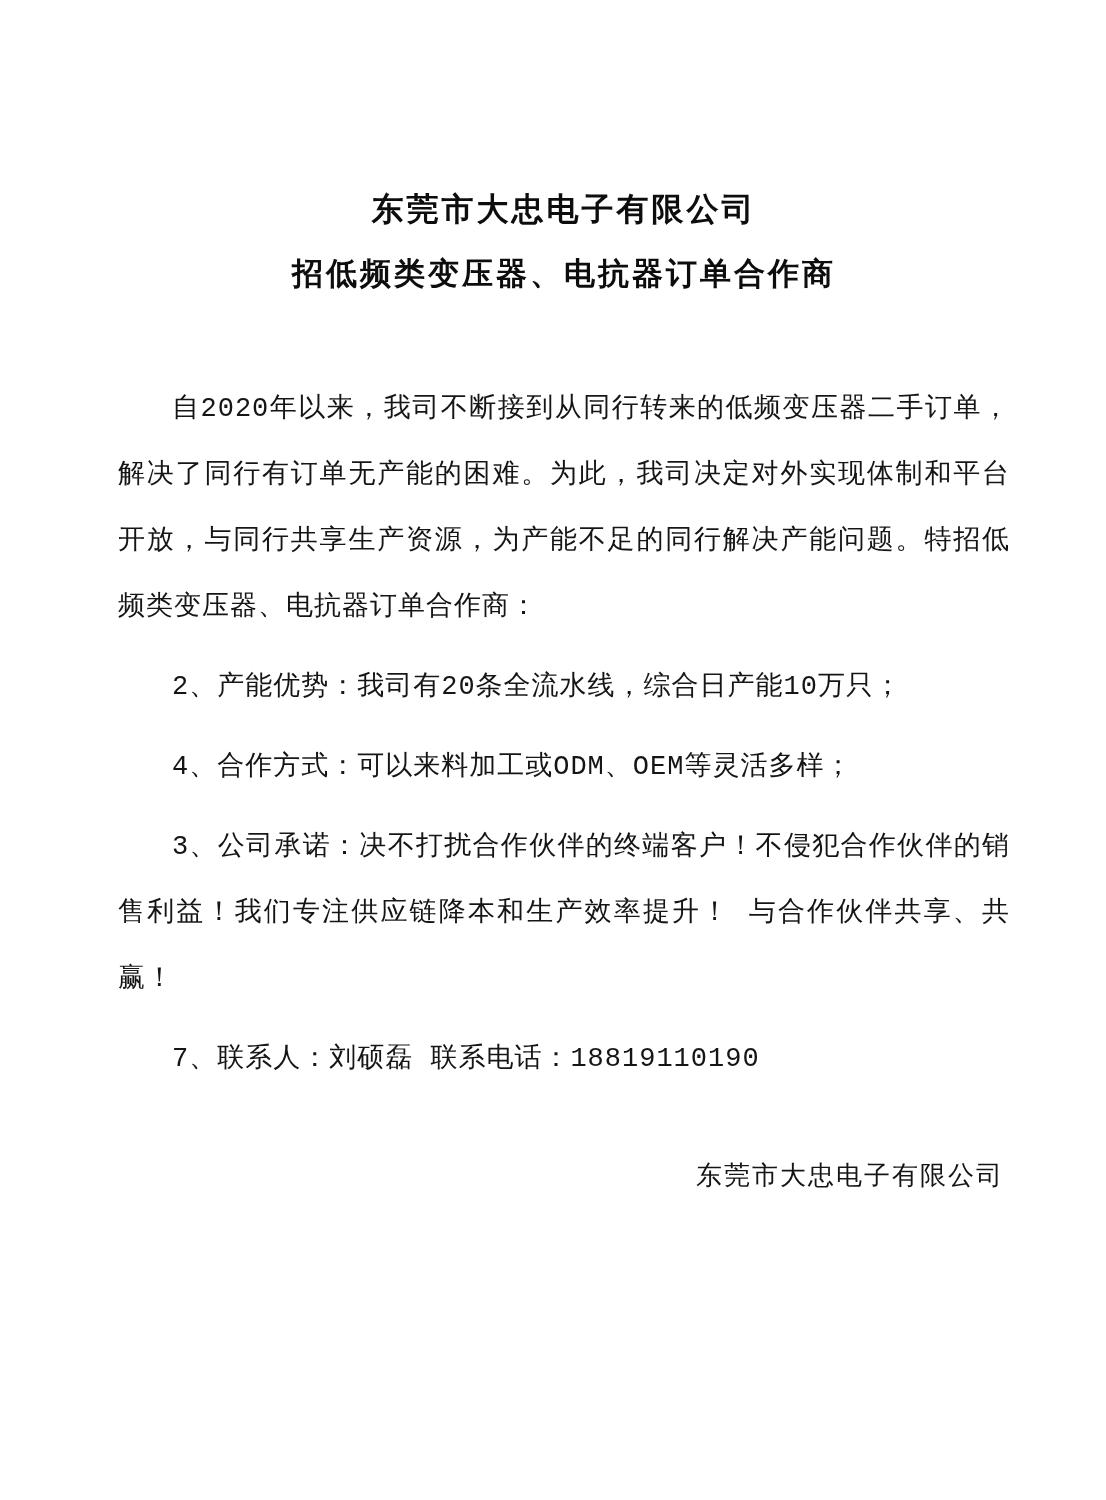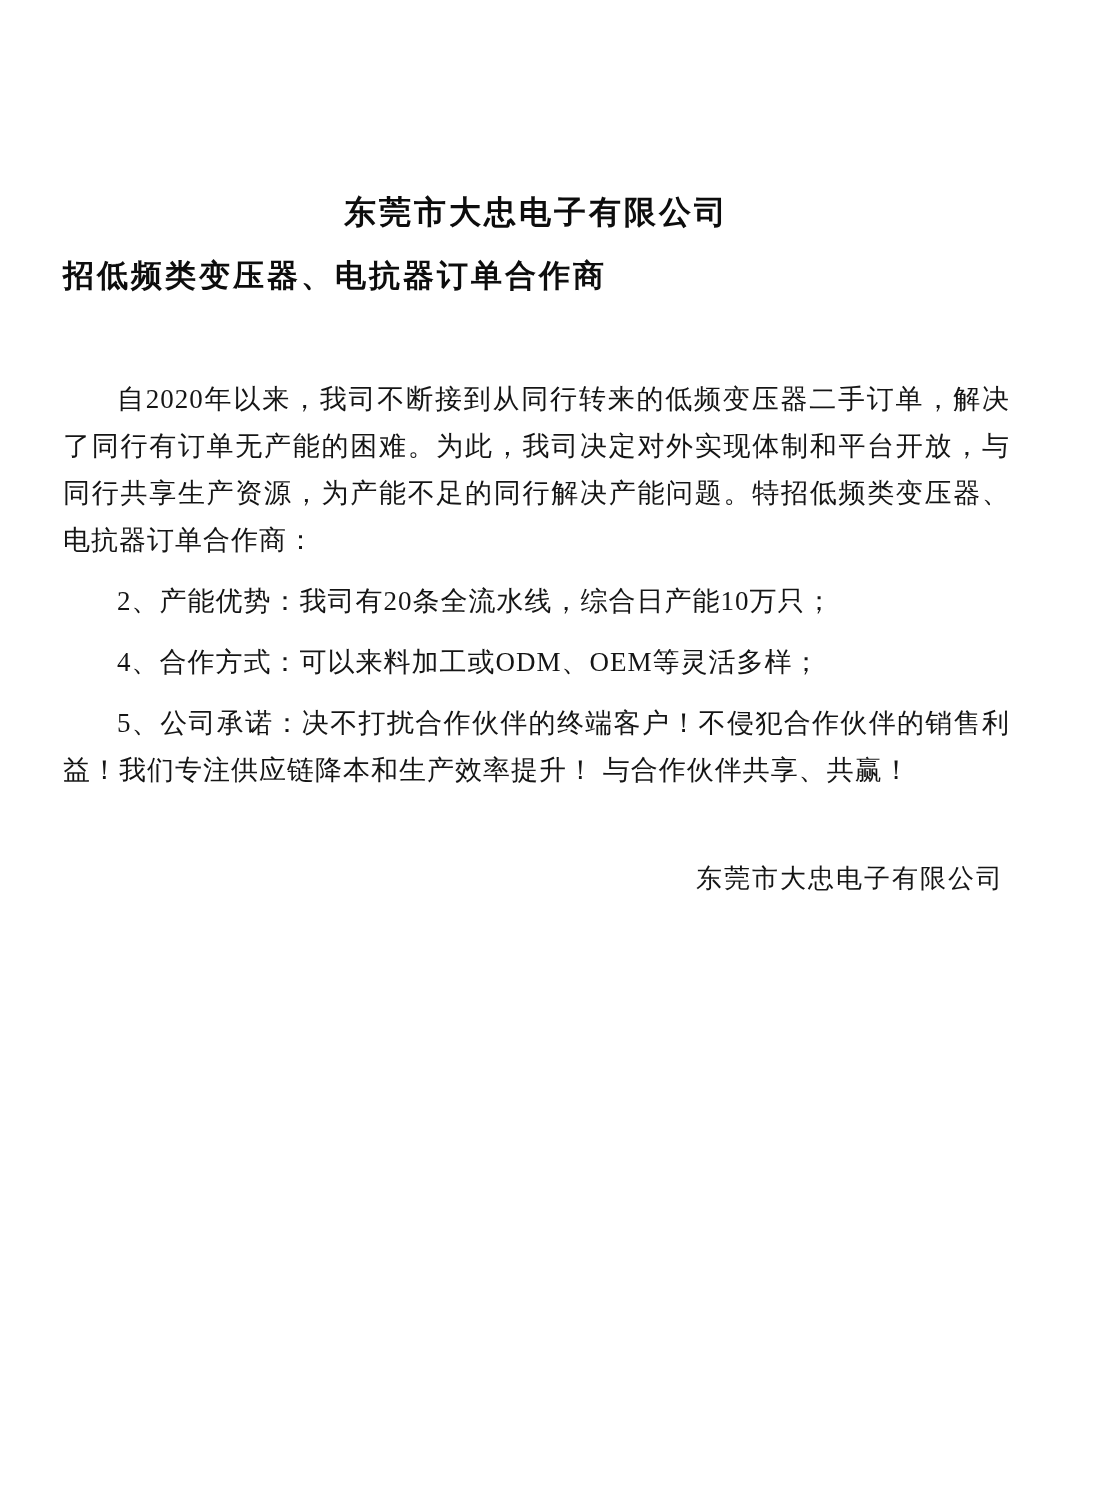--- a/index.html
+++ b/index.html
@@ -4,44 +4,45 @@
 <style>
   * { margin: 0; padding: 0; box-sizing: border-box; }
   html, body { background: #ffffff; }
   .page {
     position: relative;
     width: 1106px;
     height: 1500px;
     margin: 0 auto;
     background: #ffffff;
     color: #111111;
-    font-family: Liberation Serif, serif;
-    padding: 192px 96px 0 63px;
+    font-family: Liberation Mono, monospace;
+    padding: 192px 96px 0 118px;
     overflow: hidden;
   }
   .doc-title {
     font-size: 32px;
     font-weight: bold;
     text-align: center;
     letter-spacing: 3px;
     line-height: 40px;
     margin-bottom: 24px;
     color: #0d0d0d;
   }
   .doc-subtitle {
     font-size: 31px;
     font-weight: bold;
+    text-align: center;
     letter-spacing: 3px;
     line-height: 40px;
     margin-bottom: 80px;
     color: #0d0d0d;
   }
   .body-text p {
     font-size: 27px;
-    line-height: 47px;
+    line-height: 66px;
     text-align: justify;
     text-indent: 2em;
     letter-spacing: 1px;
     margin-bottom: 14px;
     color: #151515;
   }
   .signature {
     margin-top: 64px;
     text-align: right;
     font-size: 26px;
@@ -64,21 +65,22 @@
   <div class="body-text">
     <p>自2020年以来，我司不断接到从同行转来的低频变压器二手订单，解决了同行有订单无产能的困难。为此，我司决定对外实现体制和平台开放，与同行共享生产资源，为产能不足的同行解决产能问题。特招低频类变压器、电抗器订单合作商：</p>
 
 
     <p>2、产能优势：我司有20条全流水线，综合日产能10万只；</p>
 
 
 
     <p>4、合作方式：可以来料加工或ODM、OEM等灵活多样；</p>
 
-    <p>5、公司承诺：决不打扰合作伙伴的终端客户！不侵犯合作伙伴的销售利益！我们专注供应链降本和生产效率提升！ 与合作伙伴共享、共赢！</p>
+    <p>3、公司承诺：决不打扰合作伙伴的终端客户！不侵犯合作伙伴的销售利益！我们专注供应链降本和生产效率提升！ 与合作伙伴共享、共赢！</p>
 
+    <p>7、联系人：刘硕磊 联系电话：18819110190</p>
   </div>
 
   <div class="signature">
     <div class="sig-company">东莞市大忠电子有限公司</div>
   </div>
 
 </div>
 
 </body></html>

